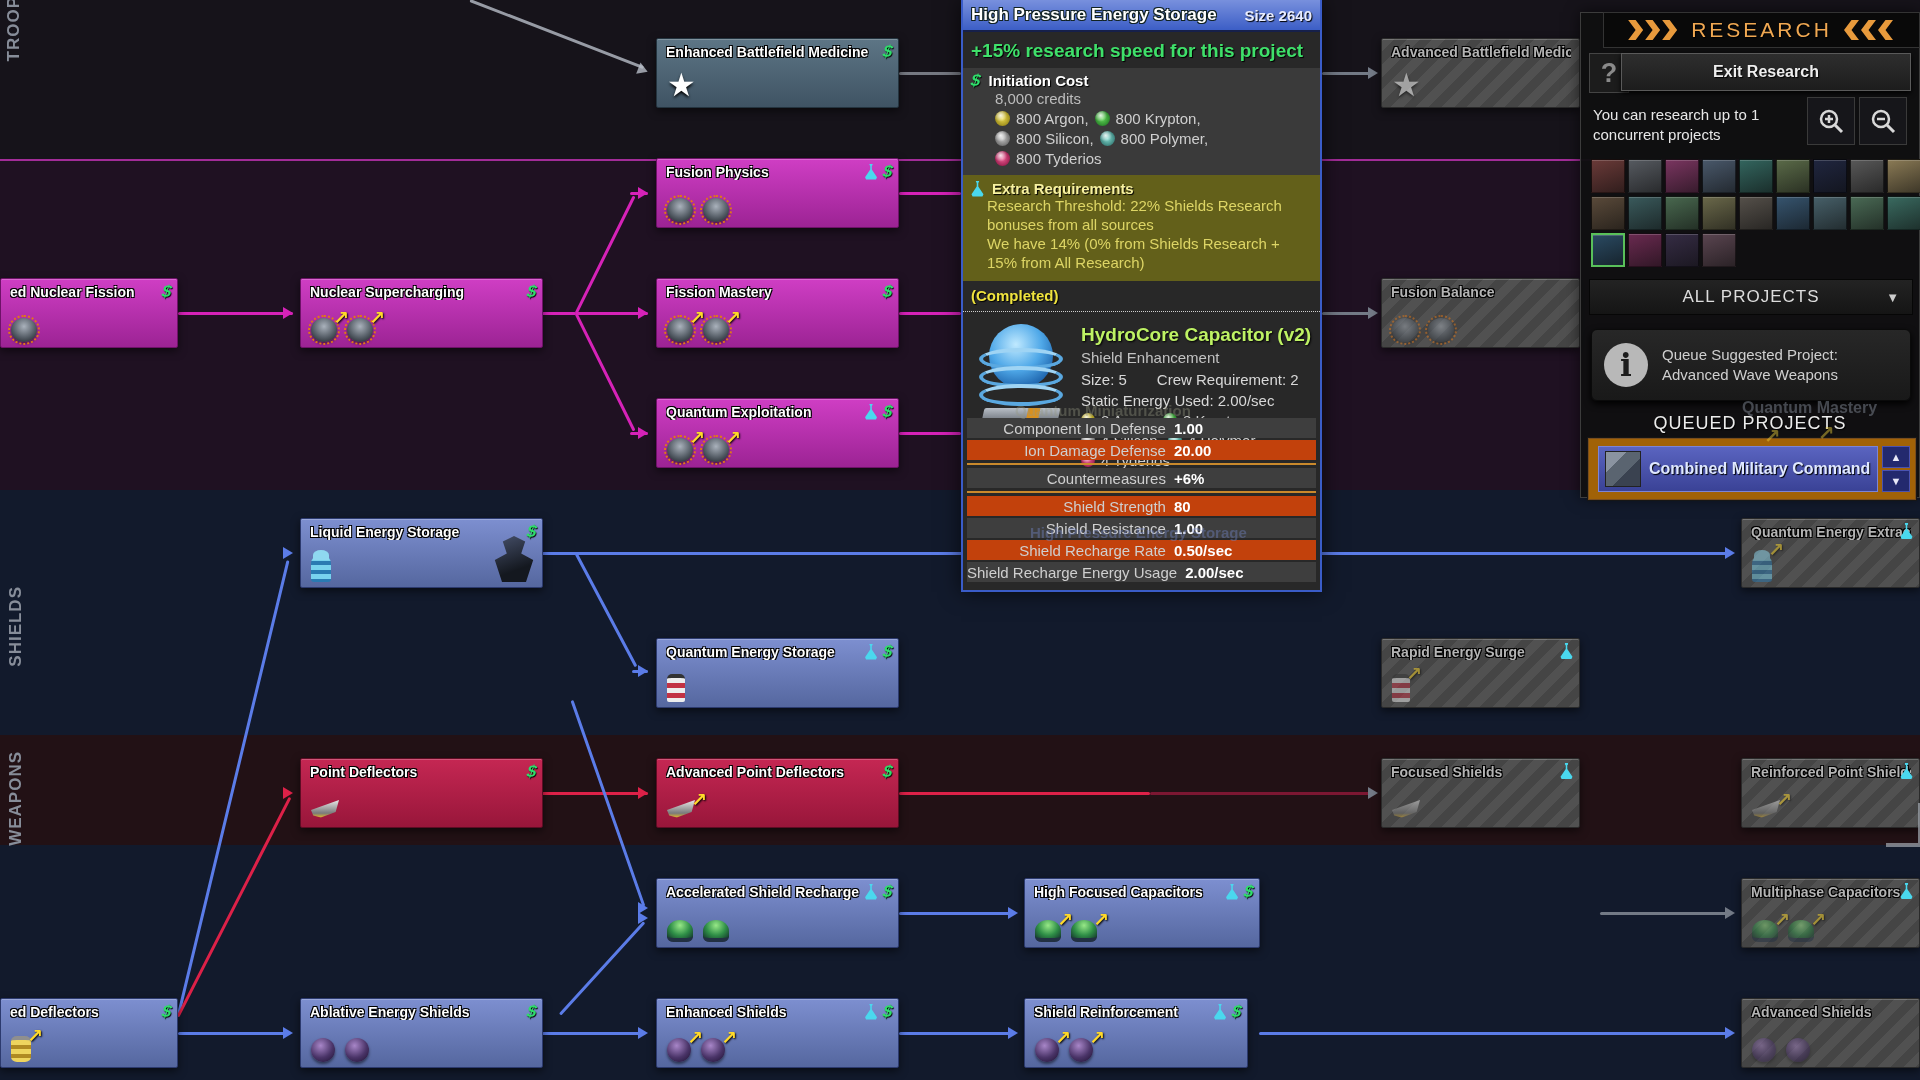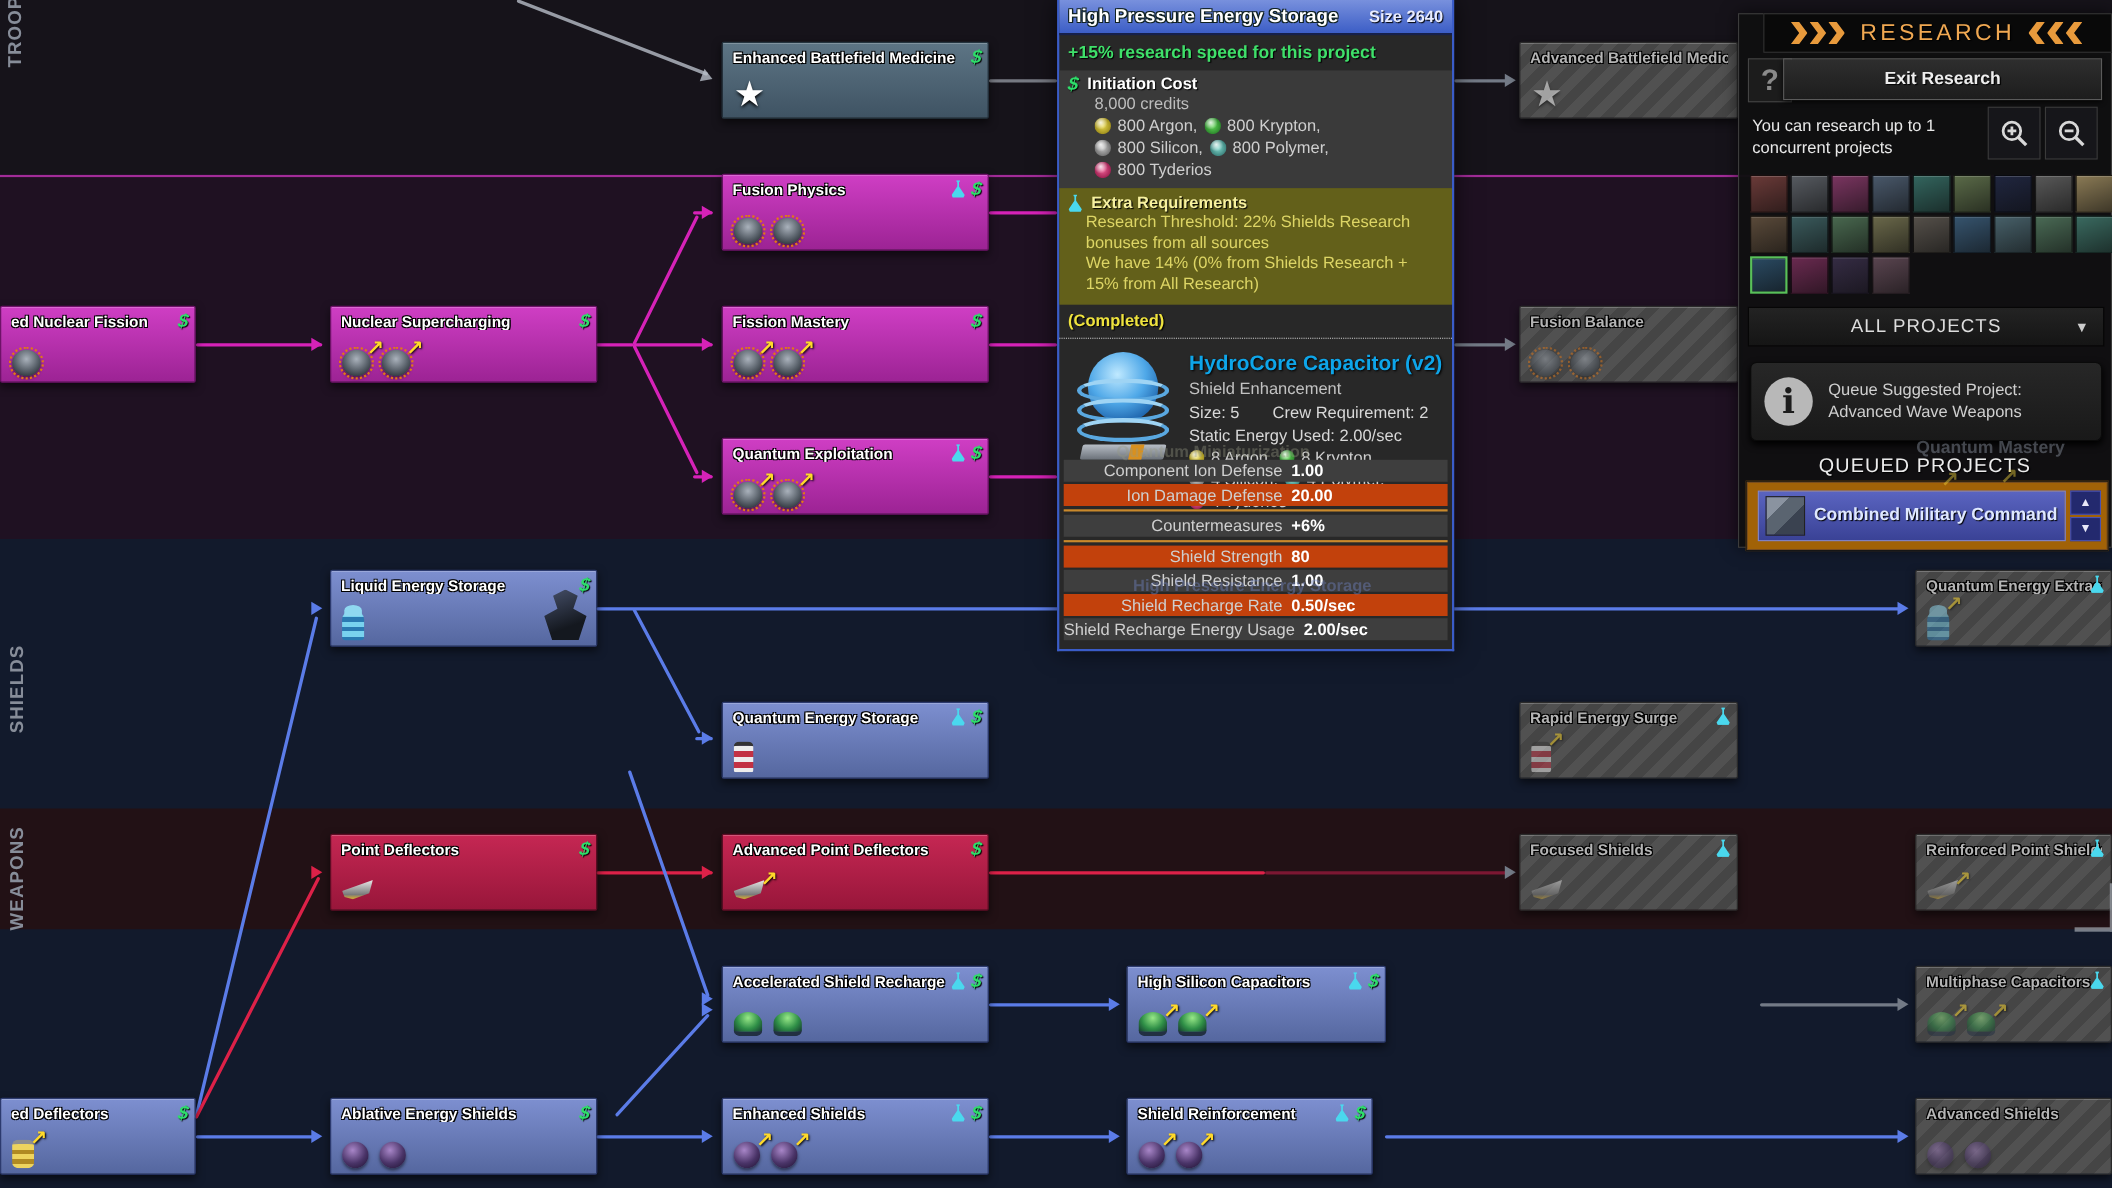--- a/index.html
+++ b/index.html
@@ -64,34 +64,34 @@
   .staricon{width:34px;height:34px;}
   .staricon::after{content:'★';font-size:32px;color:#fff;line-height:34px;text-shadow:0 2px 3px #000;}
   
   .tooltip{position:absolute;left:961px;top:0;width:361px;height:592px;background:#282828;
     border:2px solid #3a5cc8;border-top:none;box-sizing:border-box;box-shadow:0 0 20px rgba(0,0,0,.65);z-index:10;}
   .ttitle{height:30px;background:linear-gradient(180deg,#7890dd,#3c5ec6);display:flex;align-items:center;
     padding:0 8px;border-bottom:2px solid #16204a;}
   .ttitle .tt{font-weight:bold;font-size:17px;color:#fff;
     text-shadow:1px 1px 0 #122,-1px 1px 0 #122,1px -1px 0 #122,-1px -1px 0 #122;}
   .tsize{margin-left:auto;font-weight:bold;font-size:15px;color:#e8ecff;text-shadow:1px 1px 1px #000;}
-  .tspeed{color:#3fe06a;font-weight:bold;font-size:16px;padding:8px 8px 6px;text-shadow:1px 1px 1px #000;}
+  .tspeed{color:#3fe06a;font-weight:bold;font-size:19px;padding:8px 8px 6px;text-shadow:1px 1px 1px #000;}
   .tcost{background:#3a3a3a;padding:4px 8px 8px;}
   .sechead{display:flex;gap:8px;align-items:center;font-weight:bold;color:#fff;font-size:15px;
     text-shadow:1px 1px 1px #000;}
   .credits{color:#bdbdbd;padding-left:24px;font-size:15px;margin-top:1px;}
   .resline{display:flex;align-items:center;gap:6px;padding-left:24px;color:#cfcfcf;font-size:15px;margin-top:3px;}
   .resline .rorb{width:15px;height:15px;border-radius:50%;flex:none;}
   .textra{background:#63601a;padding:5px 8px 8px;}
   .sechead.yellow span{color:#f7f1a0;}
   .textra-line{color:#ddd565;font-size:15px;padding-left:16px;line-height:1.26;}
   .tcompleted{color:#efe33e;font-weight:bold;font-size:15px;padding:6px 8px 7px;
     border-bottom:1px dotted #cfcfcf;text-shadow:1px 1px 1px #000;}
   .titem{position:relative;padding:12px 8px 6px 118px;height:128px;box-sizing:border-box;}
-  .iname{font-weight:bold;font-size:19px;color:#0ea5e9;text-shadow:1px 1px 2px #000;white-space:nowrap;}
+  .iname{font-weight:bold;font-size:19px;color:#bef264;text-shadow:1px 1px 2px #000;white-space:nowrap;}
   .icat{color:#c2c2c2;font-size:15px;margin-top:3px;}
   .isc{display:flex;gap:30px;color:#d8d8d8;font-size:15px;margin-top:5px;}
   .ienergy{color:#d8d8d8;font-size:15px;margin-top:4px;}
   .titem .resline{padding-left:0;margin-top:3px;}
   .titem .resline .rorb{width:14px;height:14px;}
   .cap-art{position:absolute;left:12px;top:12px;width:92px;height:98px;}
   .cap-dome{position:absolute;left:14px;top:0;width:64px;height:64px;border-radius:50%;
     background:radial-gradient(circle at 42% 32%,#bfe9ff,#4fa8e8 45%,#1a5fa8 80%,#0d3a70);}
   .cap-ring{position:absolute;left:4px;width:84px;height:22px;border:4px solid #5aa8e0;border-radius:50%;
     box-sizing:border-box;border-top-color:#9fd4f4;}
@@ -428,21 +428,21 @@
         <div class="icons">
           <div class="iwrap">
             <div class="gfx dome"></div>
           </div>
           <div class="iwrap">
             <div class="gfx dome"></div>
           </div>
         </div>
       </div>
       <div class="node blue" style="left: 1024px; top: 878px; width: 236px;">
-        <div class="ntitle">High Silicon Capacitors</div>
+        <div class="ntitle">High Focused Capacitors</div>
         <div class="badges">
           <div class="flask"></div>
           <span class="money">$</span>
         </div>
         <div class="icons">
           <div class="iwrap">
             <div class="gfx dome"></div>
             <span class="uparrow">↗</span>
           </div>
           <div class="iwrap">

